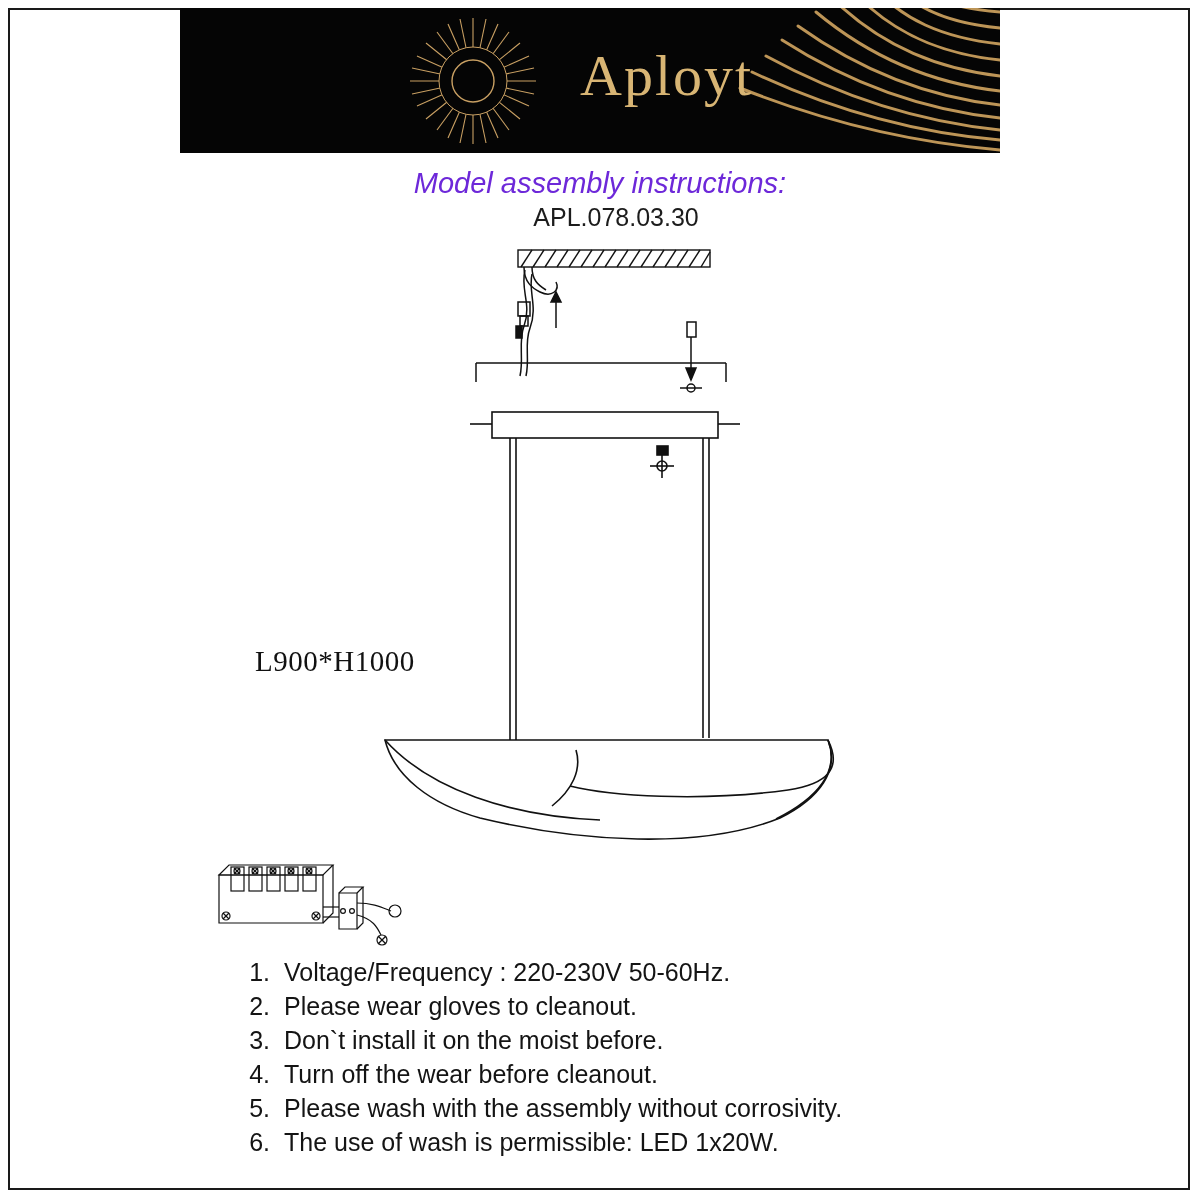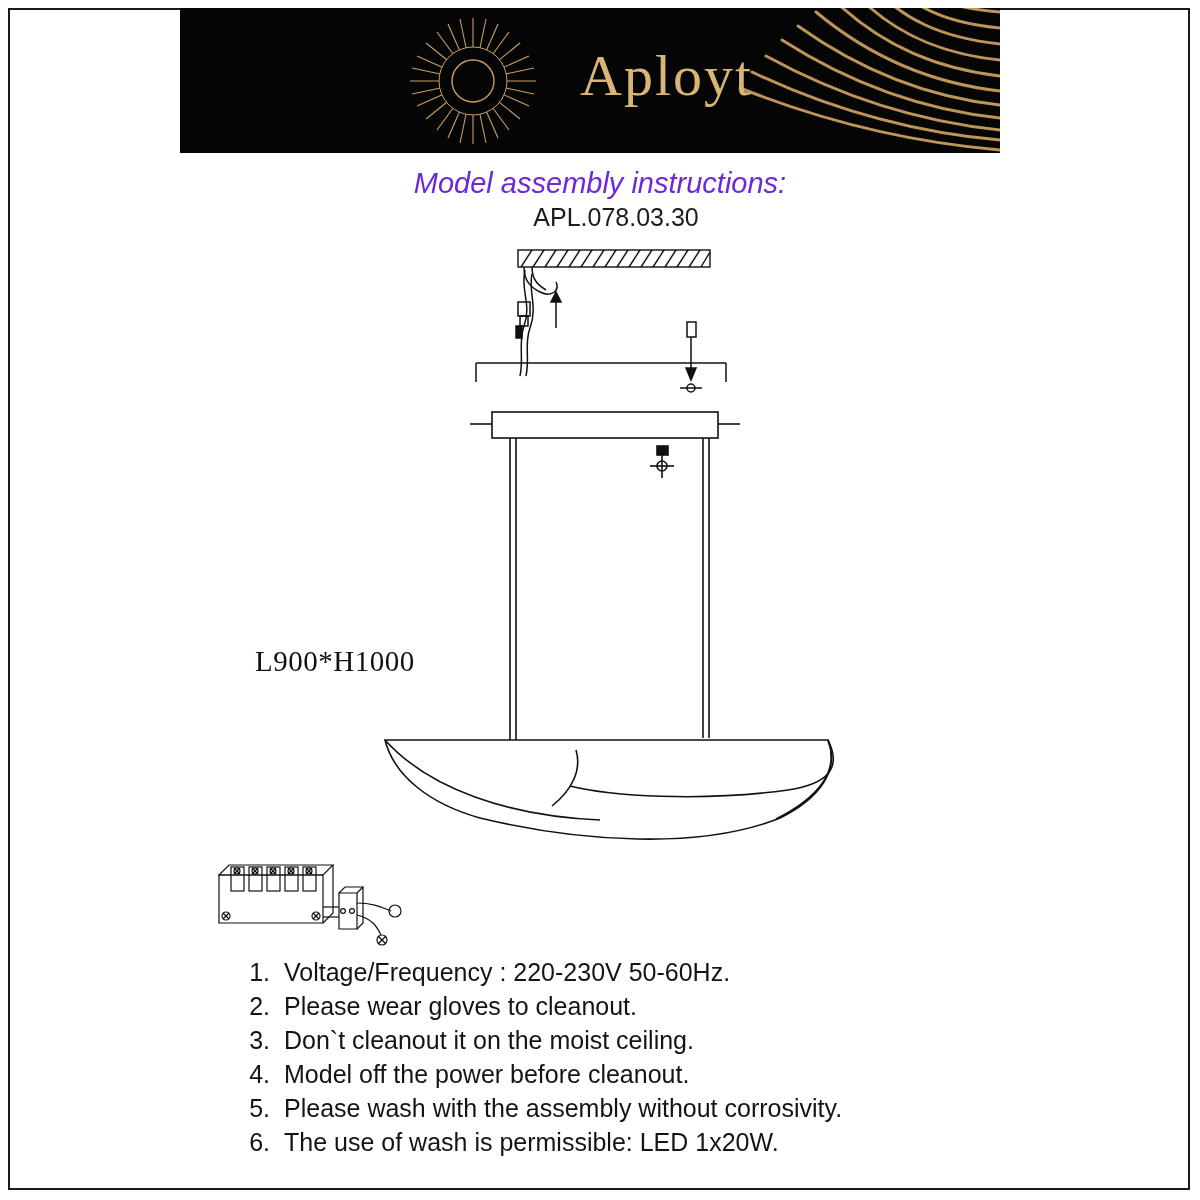--- a/index.html
+++ b/index.html
@@ -338,25 +338,25 @@
     <div class="note-row">
       <span class="note-num">1.</span>
       <span class="note-text">Voltage/Frequency : 220-230V 50-60Hz.</span>
     </div>
     <div class="note-row">
       <span class="note-num">2.</span>
       <span class="note-text">Please wear gloves to cleanout.</span>
     </div>
     <div class="note-row">
       <span class="note-num">3.</span>
-      <span class="note-text">Don`t cleanout it on the moist ceiling.</span>
+      <span class="note-text">Don`t install it on the moist before.</span>
     </div>
     <div class="note-row">
       <span class="note-num">4.</span>
-      <span class="note-text">Model off the power before cleanout.</span>
+      <span class="note-text">Turn off the wear before cleanout.</span>
     </div>
     <div class="note-row">
       <span class="note-num">5.</span>
       <span class="note-text">Please wash with the assembly without corrosivity.</span>
     </div>
     <div class="note-row">
       <span class="note-num">6.</span>
       <span class="note-text">The use of wash is permissible: LED 1x20W.</span>
     </div>
   </div>

